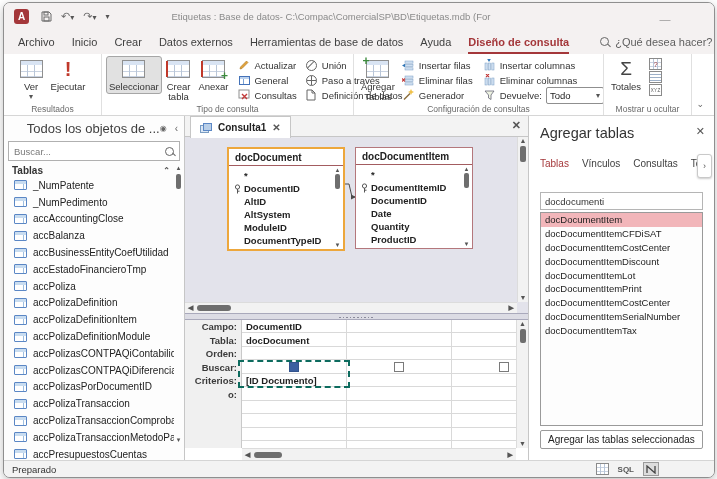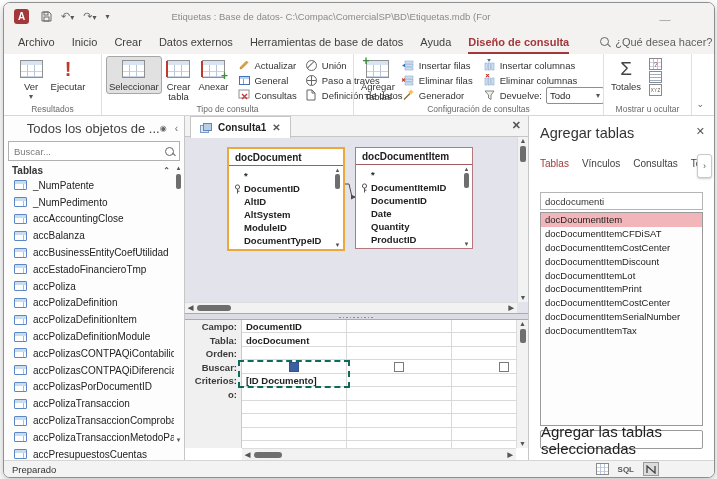--- a/index.html
+++ b/index.html
@@ -125,21 +125,21 @@
   .rp-title{position:absolute;left:11px;top:9px;font-size:14.5px;color:#333;}
   .rp-close{position:absolute;right:9px;top:9px;font-size:11px;color:#555;}
   .rp-tabs{position:absolute;left:11px;top:42px;right:14px;height:17px;display:flex;gap:13px;font-size:10px;color:#3f3f3f;overflow:hidden;white-space:nowrap;}
   .rp-tab.active{color:#a4373a;position:relative;}
   .rp-tab.active::after{content:'';position:absolute;left:0;right:0;bottom:-3px;height:2px;background:#a4373a;}
   .rp-tabmore{position:absolute;right:2px;top:38px;width:13px;height:22px;border:1px solid #c9c9c9;border-radius:3px;background:#fff;box-shadow:0 1px 2px rgba(0,0,0,.2);font-size:9px;color:#555;display:flex;align-items:center;justify-content:center;}
   .rp-search{position:absolute;left:11px;right:11px;top:76px;height:16px;border:1px solid #b5b5b5;background:#fff;font-size:9.5px;color:#333;display:flex;align-items:center;padding:0 4px;}
   .rp-list{position:absolute;left:11px;right:11px;top:96px;height:212px;border:1px solid #9a9a9a;background:#fdfdfd;overflow:hidden;font-size:9.5px;color:#222;}
   .rp-row{height:13.8px;display:flex;align-items:center;padding-left:4px;white-space:nowrap;}
   .rp-list .rp-row:nth-of-type(1){background:#f2b6ba;}
-  .rp-btn{position:absolute;left:11px;right:11px;bottom:11px;height:17px;border:1px solid #9a9a9a;border-radius:2px;background:#fff;font-size:15px;color:#222;display:flex;align-items:center;justify-content:center;}
+  .rp-btn{position:absolute;left:11px;right:11px;bottom:11px;height:17px;border:1px solid #9a9a9a;border-radius:2px;background:#fff;font-size:10px;color:#222;display:flex;align-items:center;justify-content:center;}
   
   .statusbar{position:absolute;left:0;right:0;bottom:0;height:17px;background:#f3f3f3;border-top:1px solid #d5d5d5;display:flex;align-items:center;font-size:9.5px;color:#333;padding:0 8px;box-sizing:border-box;}
   .sb-right{margin-left:auto;display:flex;align-items:center;gap:9px;margin-right:47px;}
   .sb-sql{font-size:8px;font-weight:bold;color:#555;}
   .sb-dsgn{width:16px;height:14px;border:1px solid #9a9a9a;background:#dcdcdc;display:flex;align-items:center;justify-content:center;box-sizing:border-box;}
   svg{display:block;}
 </style>
 </head>
 <body>
 

